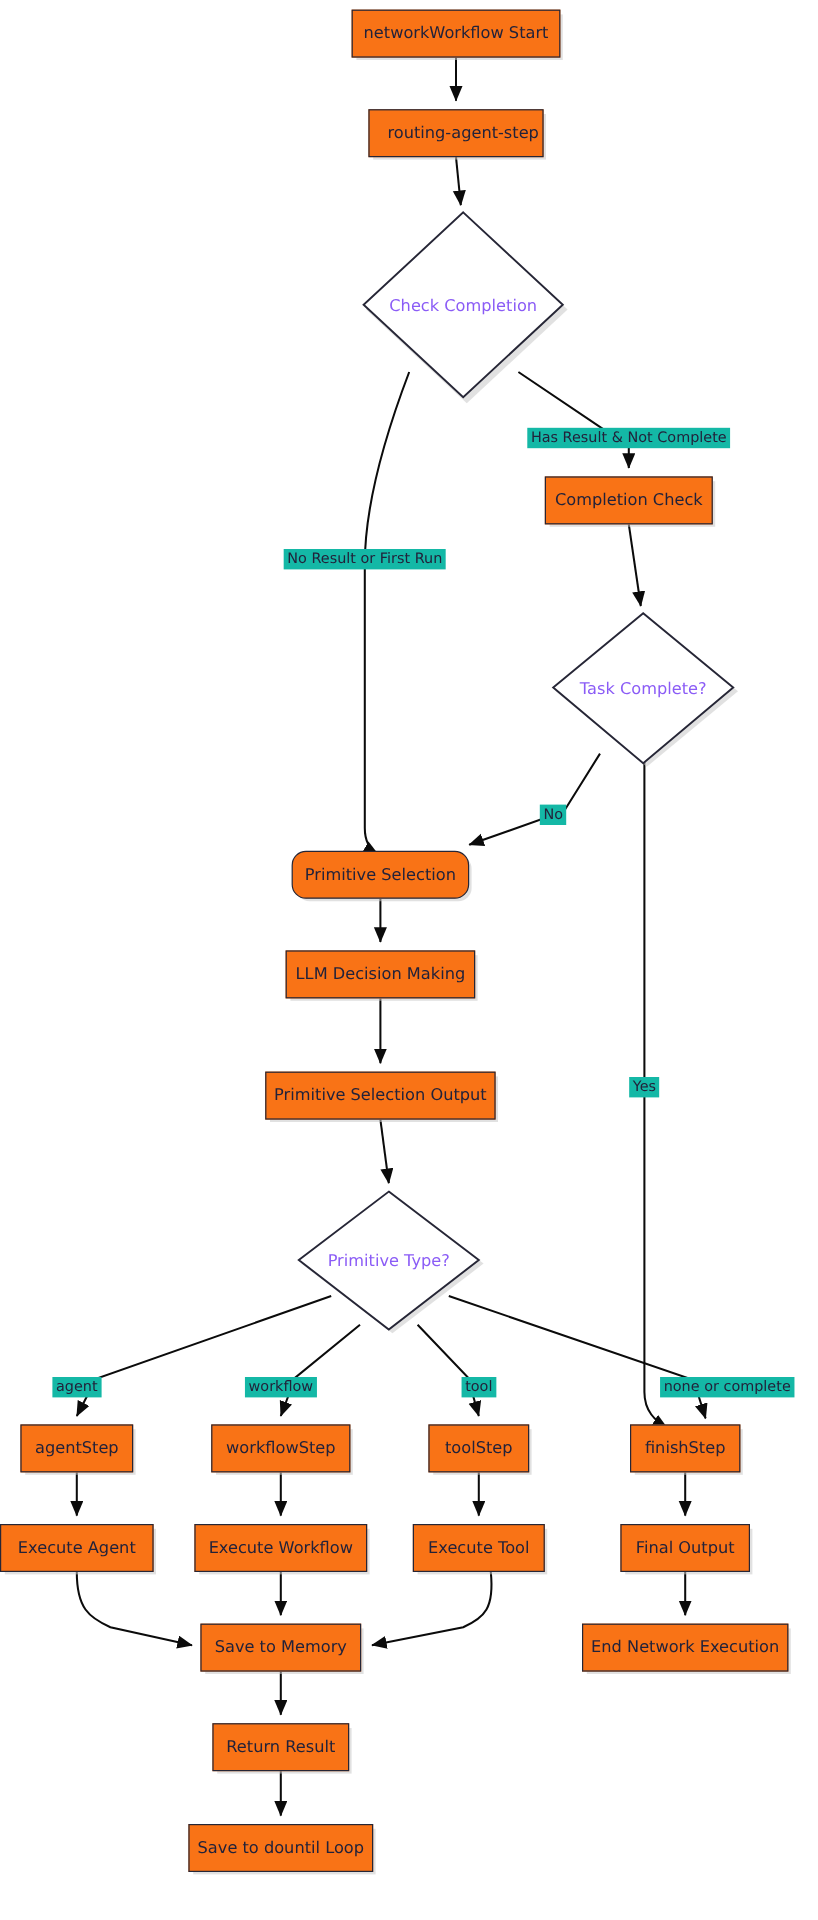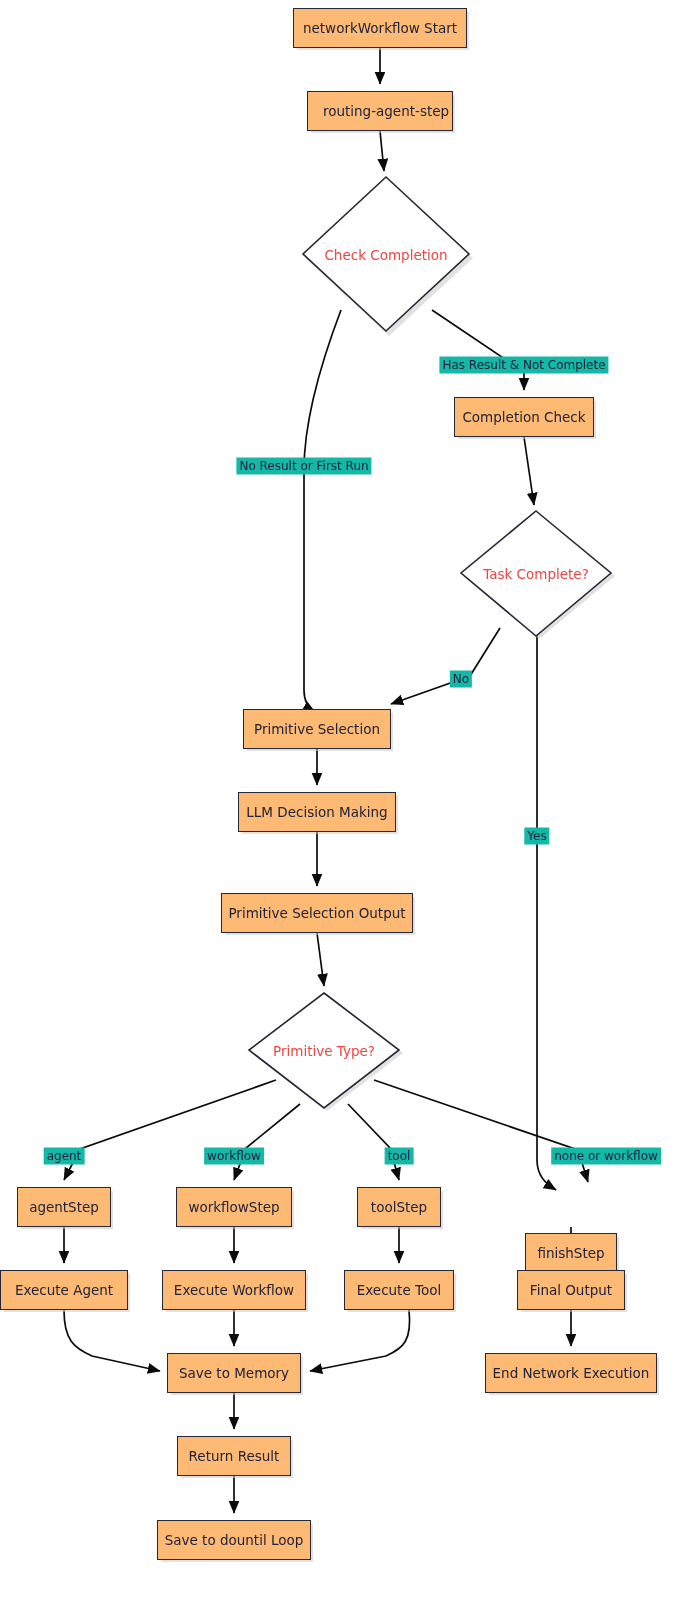--- a/index.html
+++ b/index.html
@@ -30,21 +30,21 @@
     top: 0;
     width: 682px;
     height: 1600px;
   }
   .node {
     position: absolute;
     box-sizing: border-box;
     display: flex;
     align-items: center;
     justify-content: center;
-    background: #fdba74;
+    background: #f97316;
     border: 1.6px solid #262636;
     color: #22223a;
     font-size: 13.5px;
     line-height: 1.1;
     white-space: nowrap;
     box-shadow: 3px 3px 0 -1px rgba(200,200,200,0.55);
   }
   .diamond-wrap {
     position: absolute;
   }
@@ -56,21 +56,21 @@
   }
   .diamond-label {
     position: absolute;
     left: 0;
     top: 0;
     width: 100%;
     height: 100%;
     display: flex;
     align-items: center;
     justify-content: center;
-    color: #ef4444;
+    color: #8b5cf6;
     font-size: 13.5px;
     white-space: nowrap;
     pointer-events: none;
   }
   .edge-label {
     position: absolute;
     background: #14b8a6;
     color: #22223a;
     font-size: 12px;
     line-height: 15px;
@@ -177,21 +177,21 @@
     </div>
 
     <div class="diamond-wrap" style="left:460px; top:510px; width:152px; height:127px;">
       <svg width="152" height="127" viewBox="0 0 152 127">
         <polygon class="diamond-shadow" points="79,4 155,66 79,129 3,66"></polygon>
         <polygon class="diamond-shape" points="76,1 151,63 76,126 1,63"></polygon>
       </svg>
       <div class="diamond-label">Task Complete?</div>
     </div>
 
-    <div class="node" style="left:243px; top:709px; width:148px; height:40px;">
+    <div class="node" style="left:243px; top:709px; width:148px; height:40px;border-radius:12px;">
       <span>Primitive Selection</span>
     </div>
 
     <div class="node" style="left:221px; top:893px; width:192px; height:40px;">
       <span>Primitive Selection Output</span>
     </div>
 
     <div class="node" style="left:238px; top:792px; width:158px; height:40px;">
       <span>LLM Decision Making</span>
     </div>
@@ -209,21 +209,21 @@
     </div>
 
     <div class="node" style="left:176px; top:1187px; width:116px; height:40px;">
       <span>workflowStep</span>
     </div>
 
     <div class="node" style="left:357px; top:1187px; width:84px; height:40px;">
       <span>toolStep</span>
     </div>
 
-    <div class="node" style="left:525px; top:1187px; width:92px; height:40px;margin-top:46px;">
+    <div class="node" style="left:525px; top:1187px; width:92px; height:40px;">
       <span>finishStep</span>
     </div>
 
     <div class="node" style="left:0px; top:1270px; width:128px; height:40px;">
       <span>Execute Agent</span>
     </div>
 
     <div class="node" style="left:162px; top:1270px; width:144px; height:40px;">
       <span>Execute Workflow</span>
     </div>
@@ -251,24 +251,24 @@
     <div class="node" style="left:157px; top:1520px; width:154px; height:40px;">
       <span>Save to dountil Loop</span>
     </div>
 
     <div class="edge-label" style="left:304px; top:466px;">No Result or First Run</div>
 
     <div class="edge-label" style="left:524px; top:365px;">Has Result &amp; Not Complete</div>
 
     <div class="edge-label" style="left:461px; top:679px;">No</div>
 
-    <div class="edge-label" style="left:537px; top:836px;">Yes</div>
+    <div class="edge-label" style="left:537px; top:906px;">Yes</div>
 
     <div class="edge-label" style="left:64px; top:1156px;">agent</div>
 
     <div class="edge-label" style="left:234px; top:1156px;">workflow</div>
 
     <div class="edge-label" style="left:399px; top:1156px;">tool</div>
 
-    <div class="edge-label" style="left:606px; top:1156px;">none or workflow</div>
+    <div class="edge-label" style="left:606px; top:1156px;">none or complete</div>
 
   </div>
 </div>
 
 </body></html>

